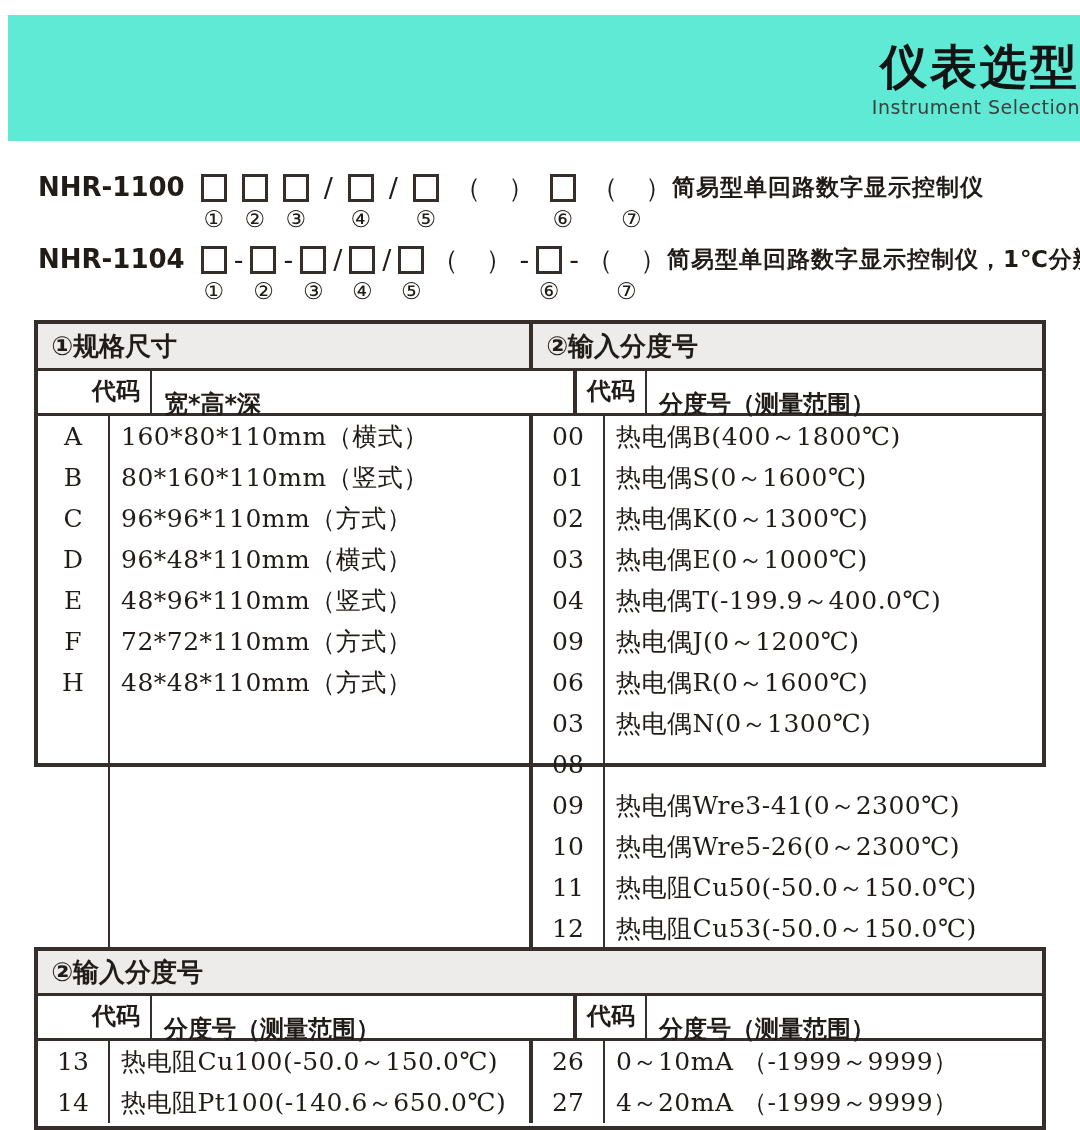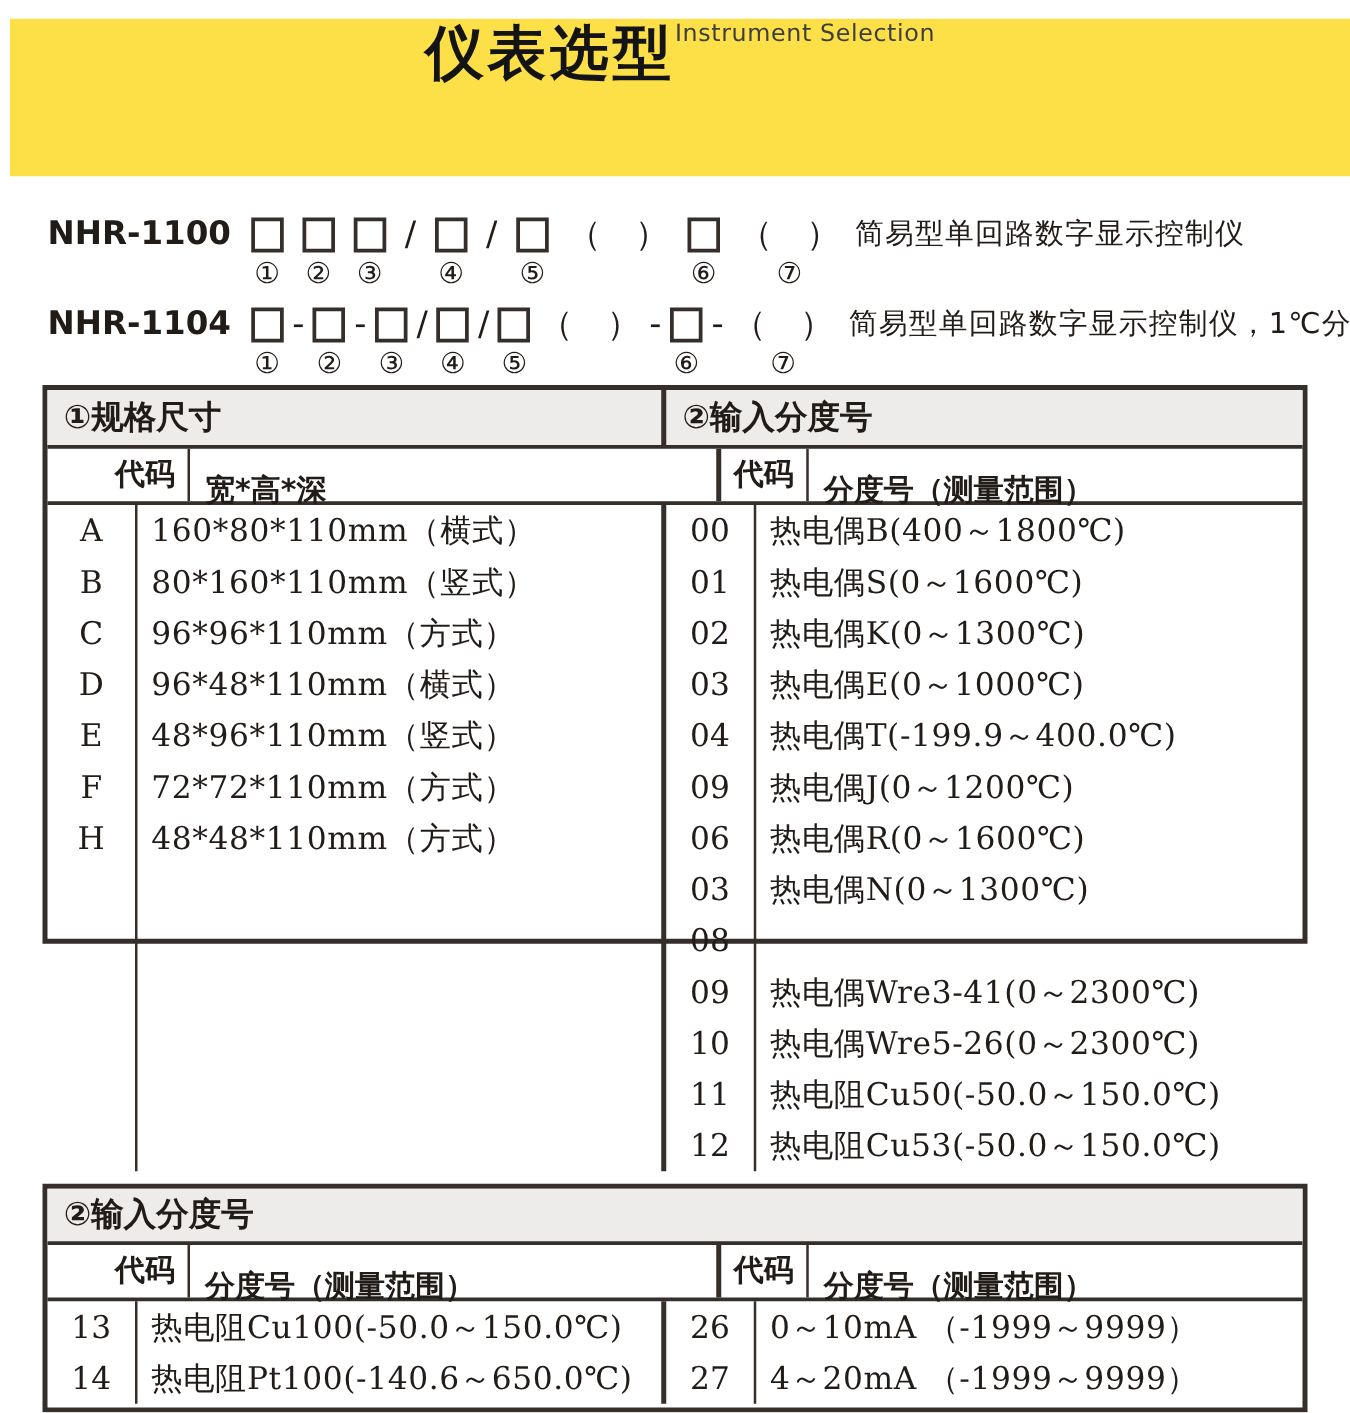--- a/index.html
+++ b/index.html
@@ -1,41 +1,41 @@
 <!DOCTYPE html>
 <html><head>
 <meta charset="utf-8">
 <style>
   html,body{margin:0;padding:0;background:#ffffff;}
   .page{position:relative;width:1080px;height:1130px;background:#ffffff;overflow:hidden;
         font-family:"DejaVu Sans","Liberation Sans",sans-serif;color:#221c19;}
 
   
-  .title-band{position:absolute;left:8px;right:0;top:15px;height:126px;background:#fde047;
-              display:flex;align-items:flex-start;justify-content:center;}
+  .title-band{position:absolute;left:8px;right:0;top:15px;height:126px;background:#5eead4;
+              display:flex;flex-direction:column;align-items:flex-end;justify-content:center;}
   .title{font-size:47px;font-weight:bold;letter-spacing:3px;color:#141414;line-height:56px;}
   .subtitle{font-size:19px;color:#3e3e3e;letter-spacing:0.5px;margin-top:1px;}
 
   
   .models{position:absolute;left:38px;top:171px;right:6px;}
   .model-line{display:flex;align-items:flex-start;margin-bottom:10px;}
   .mname{font-size:26px;font-weight:bold;line-height:33px;margin-right:16px;white-space:nowrap;}
   .msegs{display:flex;align-items:flex-start;}
   .m0 .msegs{gap:15px;}
   .m1 .msegs{gap:7px;}
   .seg{display:flex;flex-direction:column;align-items:center;}
   .sym{height:33px;display:flex;align-items:center;justify-content:center;}
   .sym.box{box-sizing:border-box;width:26px;height:28px;border:3px solid #352e2b;margin-top:3px;margin-bottom:2px;}
   .sym.sep{font-size:27px;line-height:33px;white-space:pre;font-weight:400;}
   .digit{font-size:23px;line-height:27px;margin-top:2px;font-family:"DejaVu Sans","Liberation Sans",sans-serif;}
-  .msuffix{font-size:23px;font-weight:normal;line-height:33px;margin-left:12px;letter-spacing:1px;white-space:nowrap;}
+  .msuffix{font-size:23px;font-weight:bold;line-height:33px;letter-spacing:1px;white-space:nowrap;}
 
   
   .tbl{position:absolute;left:34px;width:1012px;box-sizing:border-box;border:4px solid #352e2b;background:#fff;}
-  .tbl1{top:308px;height:447px;}
+  .tbl1{top:320px;height:447px;}
   .tbl2{top:947px;height:183px;}
 
   .sec-row{display:flex;height:44px;border-bottom:3px solid #352e2b;}
   .sec-cell{box-sizing:border-box;background:#edecea;font-weight:bold;font-size:26px;line-height:44px;padding-left:13px;}
   .sec-cell.l{width:491px;}
   .sec-cell.r{flex:1;border-left:4px solid #352e2b;}
   .band{height:42px;background:#edecea;font-weight:bold;font-size:26px;line-height:42px;padding-left:13px;
         border-bottom:3px solid #352e2b;}
 
   .colhdr-row{display:flex;height:42px;border-bottom:3px solid #352e2b;font-weight:bold;font-size:24px;padding-left:44px;}

